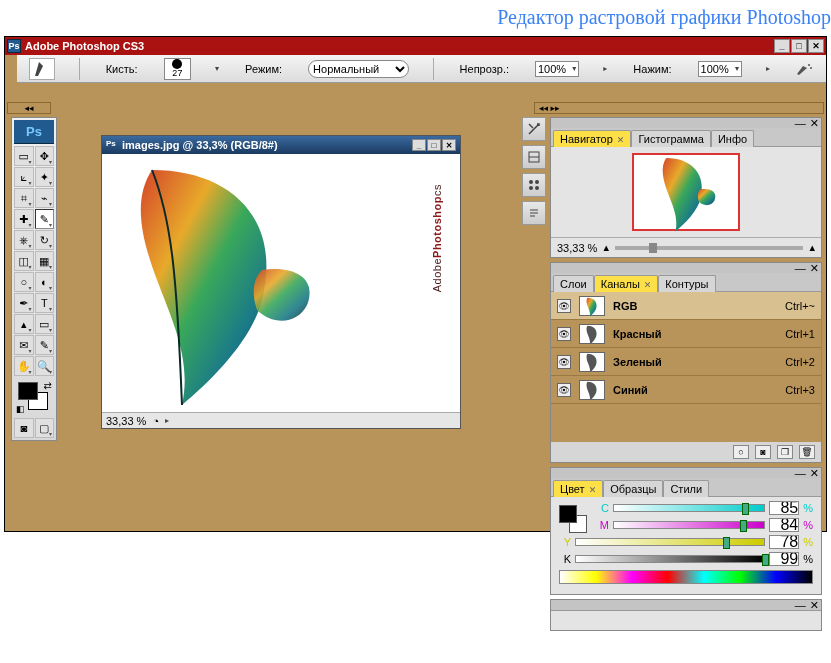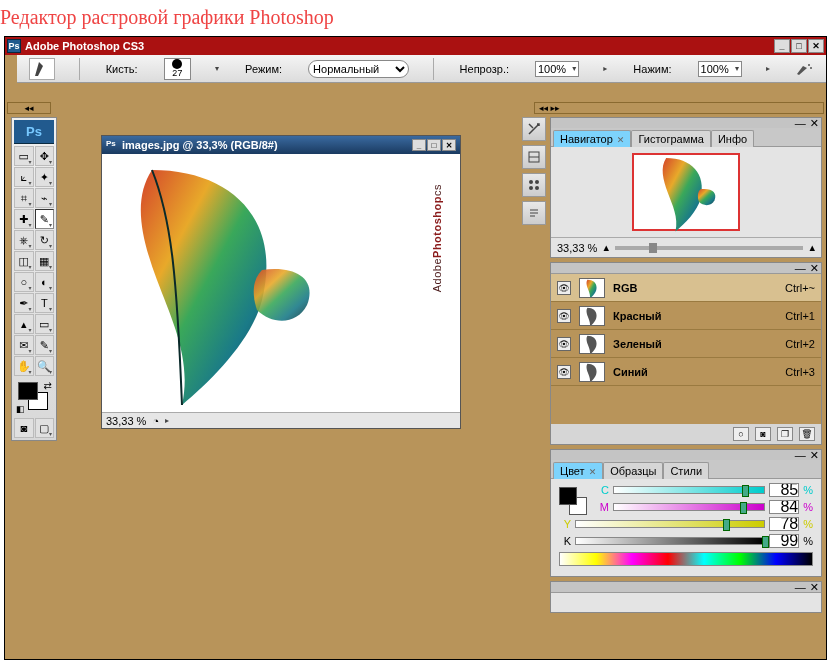--- a/index.html
+++ b/index.html
@@ -1,18 +1,18 @@
 <!DOCTYPE html>
 <html><head>
 <meta charset="utf-8">
 <style>
   * { box-sizing: border-box; margin: 0; padding: 0; font-family: Tahoma, Arial, sans-serif; font-size: 11px; }
   body { background: #fff; width: 831px; height: 663px; overflow: hidden; }
-  .page-title { font-family: Georgia, serif; font-size: 20px; text-align: left; padding: 6px 0 4px; color: #ef4444; }
-  .app { position: absolute; left: 4px; top: 36px; width: 823px; height: 624px; border: 1px solid #000; background: #b8945a; }
+  .page-title { font-family: Georgia, serif; font-size: 20px; text-align: right; padding: 6px 0 4px; color: #3b82f6; }
+  .app { position: absolute; left: 4px; top: 36px; width: 823px; height: 496px; border: 1px solid #000; background: #b8945a; }
   
   .titlebar { height: 18px; background: #a11; color: #fff; display: flex; align-items: center; padding: 0 2px; font-weight: bold; }
   .titlebar .ps-box { width: 14px; height: 14px; background: #215a8e; display: flex; align-items: center; justify-content: center; font-size: 9px; margin-right: 4px; border: 1px solid #0a2a40; }
   .winctrl { margin-left: auto; display: flex; gap: 1px; }
   .winbtn { width: 16px; height: 14px; background: #ddd; border: 1px solid #888; display: flex; align-items: center; justify-content: center; font-size: 9px; color: #000; cursor: pointer; }
   
   .menubar { height: 18px; background: #eee; border-bottom: 1px solid #999; display: flex; align-items: center; padding: 0 4px; gap: 2px; }
   .menu-item { padding: 1px 6px; cursor: pointer; }
   
   .optbar { height: 28px; background: linear-gradient(#f4f4f4,#dcdcdc); border-bottom: 1px solid #999; display: flex; align-items: center; padding: 0 12px; gap: 24px; margin-left: 12px; }
@@ -55,21 +55,21 @@
   .doc-status { height: 16px; background: #e6e6e6; border-top: 1px solid #aaa; display:flex; align-items:center; padding: 0 4px; gap: 6px; }
   
   .right { position: absolute; right: 4px; top: 80px; width: 300px; display: flex; gap: 4px; }
   .icon-strip { width: 24px; display: flex; flex-direction: column; gap: 4px; }
   .icon-strip .ibox { height: 24px; background: linear-gradient(#e8e8e8,#ccc); border: 1px solid #999; display:flex; align-items:center; justify-content:center; cursor:pointer;}
   .panels { flex: 1; display: flex; flex-direction: column; gap: 4px; }
   .panel { background: #d6d6d6; border: 1px solid #888; }
   .panel-top { height: 10px; background: #c4c4c4; display:flex; align-items:center; justify-content:flex-end; padding: 0 2px; gap:4px; font-size:9px;}
   .tabs { display: flex; height: 18px; background: #c8c8c8; align-items:flex-end; padding-left:2px; gap:0; }
   .tab { padding: 2px 6px; background: #d6d6d6; border: 1px solid #999; border-bottom: none; border-radius: 2px 2px 0 0; cursor:pointer; position: relative; top: 1px; }
-  .tab.active { background: #7dd3fc; }
+  .tab.active { background: #fde047; }
   .tab .x { margin-left: 4px; font-size: 9px; color: #666; }
   .panel-body { background: #e4e4e4; border-top: 1px solid #999; }
   
   .nav-body { height: 90px; display: flex; align-items: center; justify-content: center; }
   .nav-thumb { width: 108px; height: 78px; background: #fff; border: 2px solid #d33; position: relative; }
   .nav-slider { height: 20px; display:flex; align-items:center; padding: 0 6px; gap: 6px; border-top: 1px solid #aaa;}
   .nav-slider .track { flex:1; height: 4px; background: #aaa; position:relative; }
   .nav-slider .thumb { position:absolute; left: 18%; top:-3px; width: 8px; height: 10px; background: #888; }
   
   .ch-body { background: #b8945a; height: 150px; }
@@ -292,20 +292,25 @@
             <span>▴</span>
           </div>
         </div>
       </div>
 
       <div class="panel">
         <div class="panel-top">
             <span>—</span>
             <span>✕</span>
           </div>
+        <div class="tabs">
+          <div class="tab"><span>Слои</span></div>
+          <div class="tab active"><span>Каналы</span><span class="x">✕</span></div>
+          <div class="tab"><span>Контуры</span></div>
+        </div>
         <div class="panel-body">
           <div class="ch-body" id="ch-body">
               <div class="ch-row sel">
                 <div class="eye">👁</div>
                 <div class="ch-thumb">
                   <svg width="26" height="20" viewBox="0 0 220 250" preserveAspectRatio="xMidYMid meet">
                     <path d="M40 10 C 120 10, 170 60, 150 140 C 140 180, 100 220, 70 245 C 80 200, 60 160, 45 120 C 30 80, 20 40, 40 10 Z" fill="url(#g1)"></path>
                   </svg>
                 </div>
                 <span class="ch-name">RGB</span>

